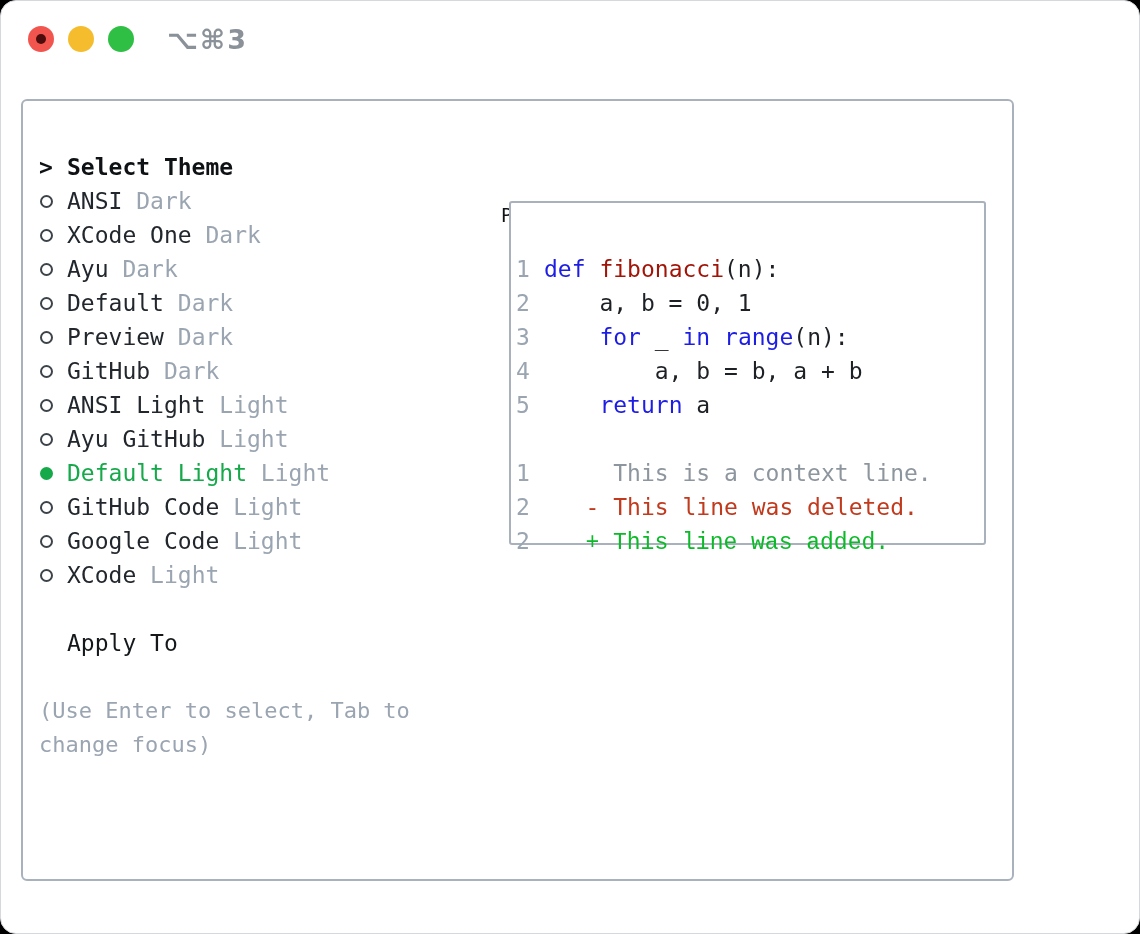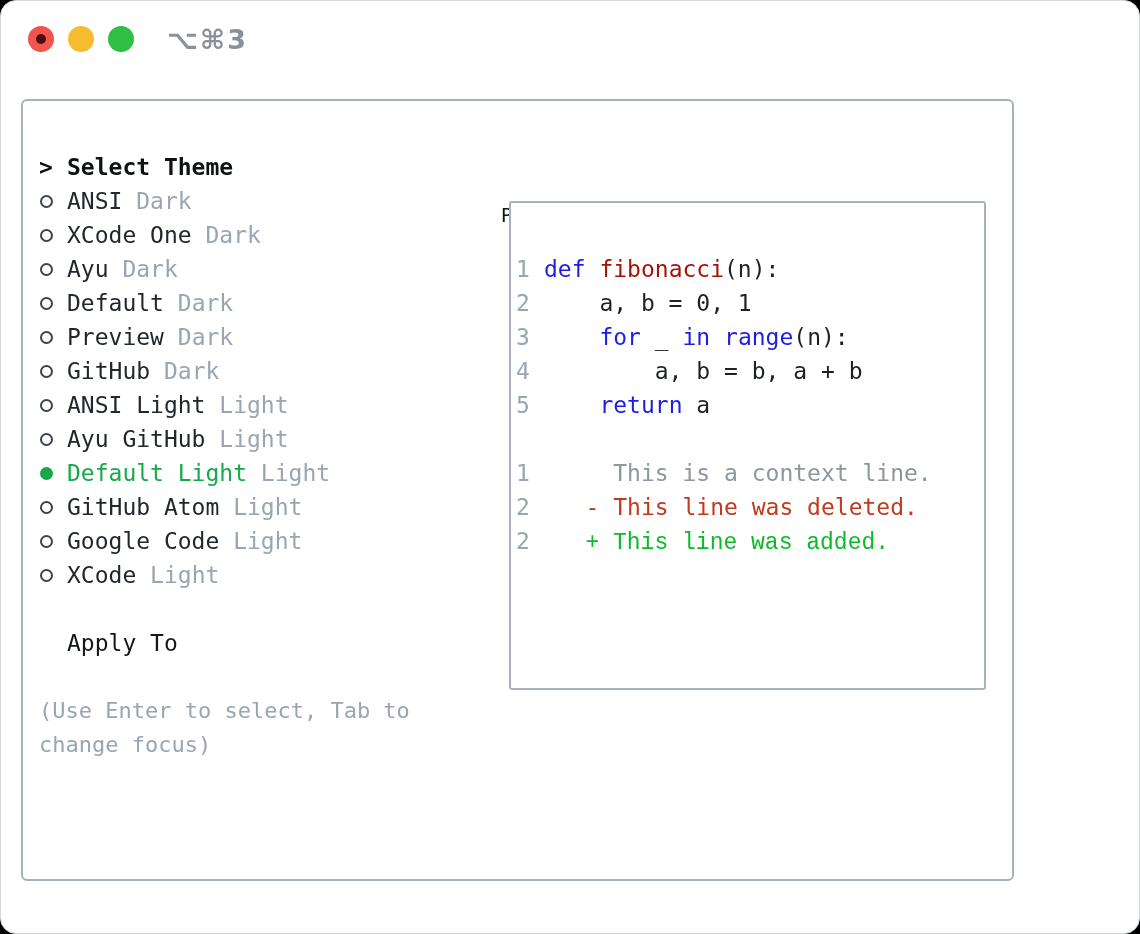--- a/index.html
+++ b/index.html
@@ -35,21 +35,21 @@
   .picker-title{font-weight:bold;color:#0f1215;}
   .item-name{color:#22272d;}
   .item-name.sel{color:var(--green);}
   .item-variant{color:var(--muted);}
   .apply-title{color:#15181b;}
   .spacer{height:34px;}
   .help{white-space:pre-line;color:var(--muted);font-size:22px;line-height:34px;}
   
   .preview-title{position:absolute;left:478px;top:49px;height:34px;line-height:34px;font-size:19px;font-weight:normal;color:#0f1215;margin-top:48px;}
   .preview-box{
-    position:absolute;left:486px;top:100px;width:477px;height:489px;
+    position:absolute;left:486px;top:100px;width:477px;height:344px;
     border:2px solid var(--border-gray);border-radius:3px;background:#fff;
   }
   .code-area{position:absolute;left:5px;top:49px;white-space:pre;font-size:23px;}
   .cline{height:34px;line-height:34px;white-space:pre;}
   .cline .num{display:inline-block;width:14px;margin-right:14px;color:var(--muted);}
   .tok-kw{color:var(--kw-blue);}
   .tok-fn{color:var(--fn-red);}
   .tok-pl{color:#1d2126;}
   .diff-context{color:var(--ctx-gray);}
   .diff-deleted{color:var(--diff-red);text-align:right;}
@@ -80,21 +80,21 @@
       <div id="theme-list">
           <div class="row"><span class="marker"><span class="radio"></span></span><span class="item-name">ANSI</span><span class="item-variant"> Dark</span></div>
           <div class="row"><span class="marker"><span class="radio"></span></span><span class="item-name">XCode One</span><span class="item-variant"> Dark</span></div>
           <div class="row"><span class="marker"><span class="radio"></span></span><span class="item-name">Ayu</span><span class="item-variant"> Dark</span></div>
           <div class="row"><span class="marker"><span class="radio"></span></span><span class="item-name">Default</span><span class="item-variant"> Dark</span></div>
           <div class="row"><span class="marker"><span class="radio"></span></span><span class="item-name">Preview</span><span class="item-variant"> Dark</span></div>
           <div class="row"><span class="marker"><span class="radio"></span></span><span class="item-name">GitHub</span><span class="item-variant"> Dark</span></div>
           <div class="row"><span class="marker"><span class="radio"></span></span><span class="item-name">ANSI Light</span><span class="item-variant"> Light</span></div>
           <div class="row"><span class="marker"><span class="radio"></span></span><span class="item-name">Ayu GitHub</span><span class="item-variant"> Light</span></div>
           <div class="row"><span class="marker"><span class="radio on"></span></span><span class="item-name sel">Default Light</span><span class="item-variant"> Light</span></div>
-          <div class="row"><span class="marker"><span class="radio"></span></span><span class="item-name">GitHub Atom</span><span class="item-variant"> Light</span></div>
+          <div class="row"><span class="marker"><span class="radio"></span></span><span class="item-name">GitHub Code</span><span class="item-variant"> Light</span></div>
           <div class="row"><span class="marker"><span class="radio"></span></span><span class="item-name">Google Code</span><span class="item-variant"> Light</span></div>
           <div class="row"><span class="marker"><span class="radio"></span></span><span class="item-name">XCode</span><span class="item-variant"> Light</span></div>
         </div>
 
       <div class="spacer"></div>
 
       <div class="row">
         <span class="marker"></span>
         <span class="apply-title">Apply To</span>
       </div>

